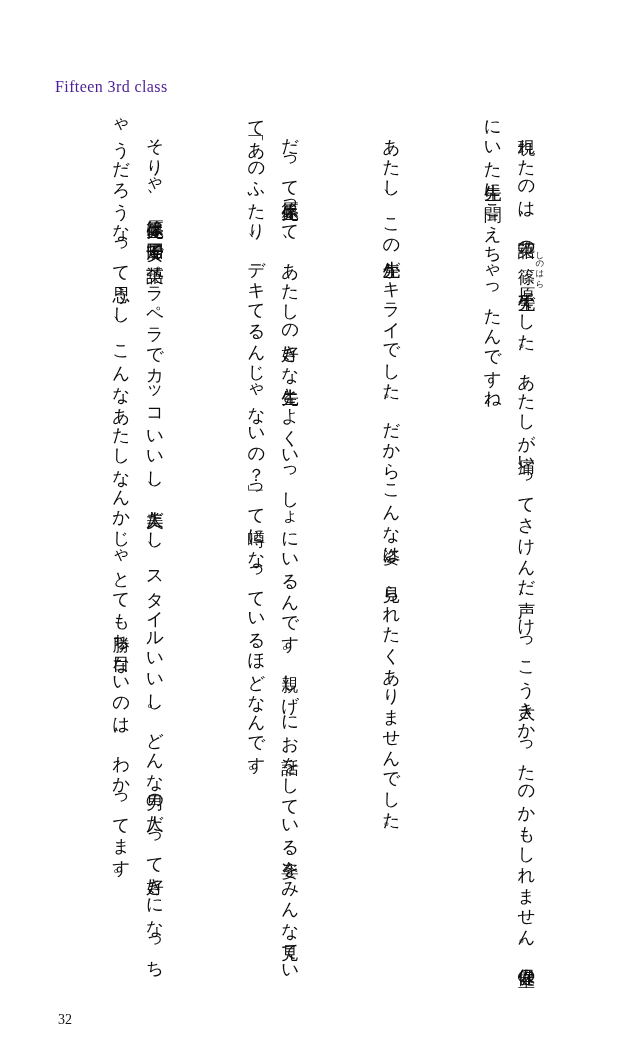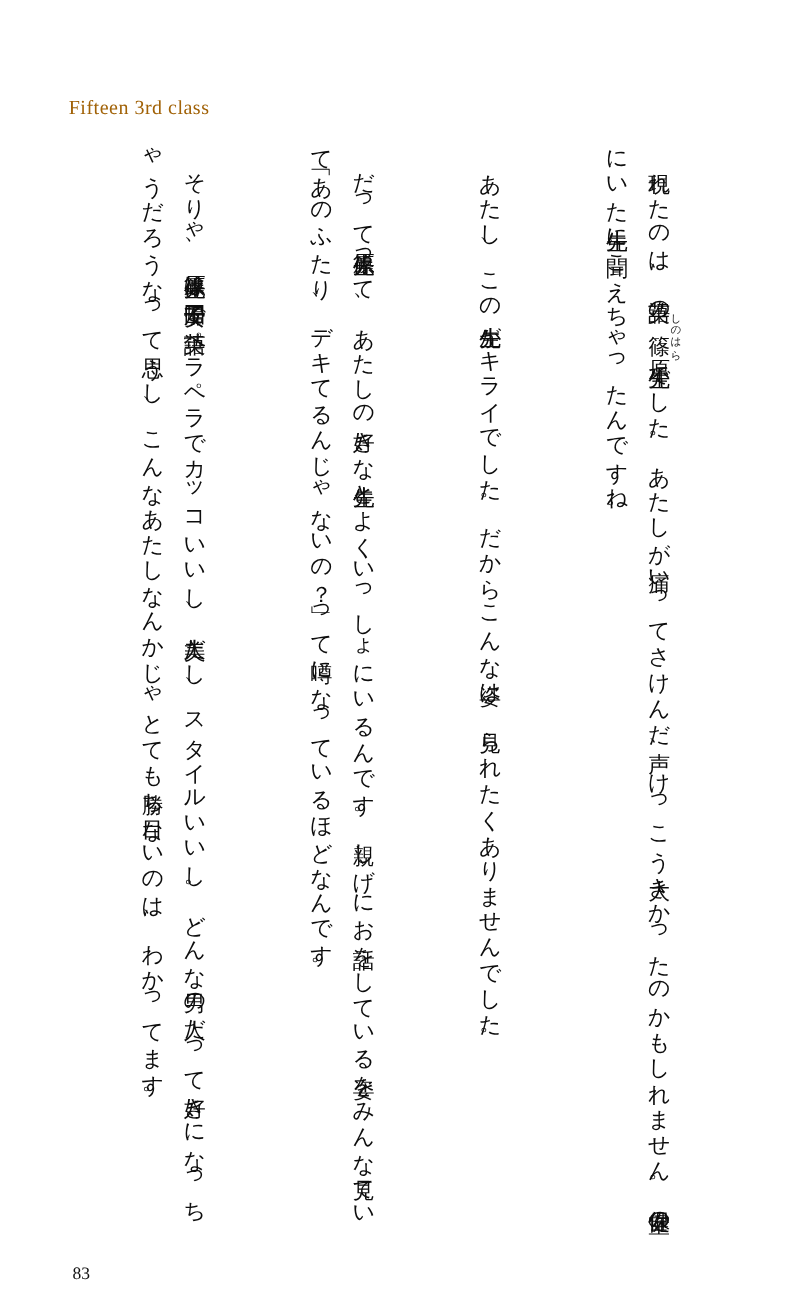--- a/index.html
+++ b/index.html
@@ -23,21 +23,21 @@
   }
 
   
   .running-head {
     position: absolute;
     left: 55px;
     top: 78px;
     font-family: "Liberation Serif", "DejaVu Serif", serif;
     font-size: 16px;
     letter-spacing: 0.4px;
-    color: #a16207;
+    color: #4c1d95;
     white-space: nowrap;
   }
 
   
   .page-number {
     position: absolute;
     left: 58px;
     bottom: 22px;
     font-family: "Liberation Serif", "DejaVu Serif", serif;
     font-size: 14px;
@@ -97,15 +97,15 @@
     <p>　現れたのは、英語の<ruby>篠原<rt>しのはら</rt></ruby>先生でした。あたしが痛いってさけんだ声、けっこう大きかったのかもしれません。保健室の外にいた先生に聞こえちゃったんですね。</p>
     <p>　あたし、この先生がキライでした。だからこんな姿は、見られたくありませんでした。</p>
     <p>　だって篠原先生って、あたしの好きな先生とよくいっしょにいるんです。親しげにお話をしている姿をみんな見ていて「あのふたり、デキてるんじゃないの？」って噂になっているほどなんです。</p>
     <p>　そりゃ、篠原先生は帰国子女で英語ペラペラでカッコいいし、美人だし、スタイルいいし。どんな男の人だって好きになっちゃうだろうなって思うし、こんなあたしなんかじゃとても勝ち目ないのは、わかってます。</p>
     
     
     
     
   </div>
 
-  <div class="page-number">83</div>
+  <div class="page-number">32</div>
 
 </div>
 
 </body></html>

